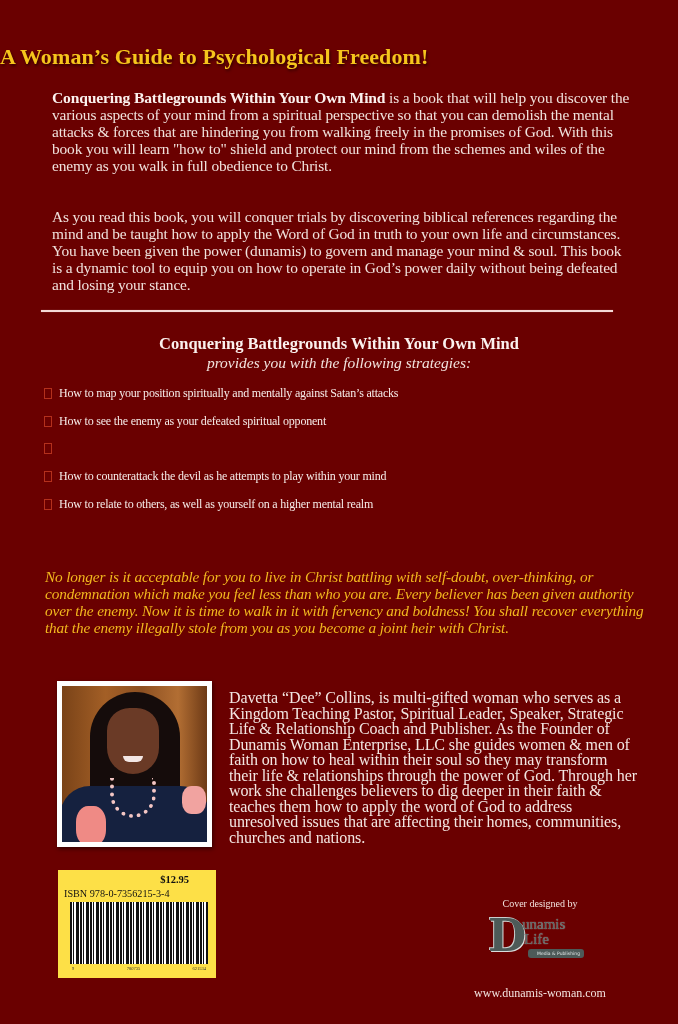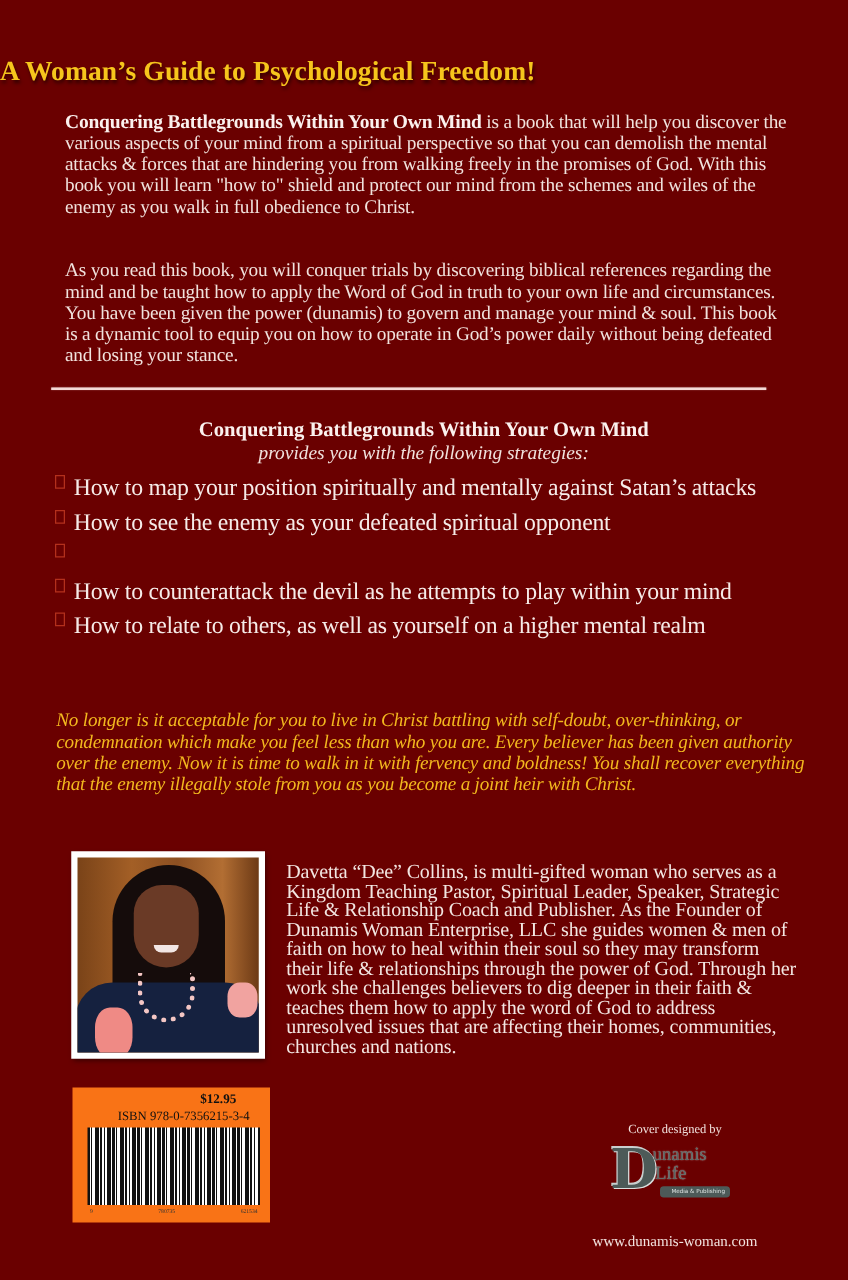--- a/index.html
+++ b/index.html
@@ -41,23 +41,23 @@
       left: 0; width: 678px; top: 334px; text-align: center;
       font-size: 16.5px; font-weight: bold; color: #fbf1ee;
     }
     .strat-sub {
       left: 0; width: 678px; top: 354px; text-align: center;
       font-size: 15.5px; font-style: italic; color: #f1e2dd;
     }
 
     .strat-list { left: 44px; top: 380px; width: 610px; }
     .strat-item {
-      display: flex; align-items: flex-start;
+      display: flex; align-items: center;
       height: 27.6px;
-      font-size: 19px; color: #f6ebe8;
+      font-size: 12px; color: #f6ebe8;
       letter-spacing: -0.2px;
     }
     .bullet {
       display: inline-block;
       width: 8px; height: 11px;
       border: 1px solid #b4301c;
       margin-right: 7px;
       flex: 0 0 auto;
     }
 
@@ -110,30 +110,30 @@
 
     .bio {
       left: 229px; top: 690px; width: 410px;
       font-size: 16px; line-height: 15.5px;
       color: #f3e6e2;
       letter-spacing: -0.1px;
     }
 
     .barcode-box {
       left: 58px; top: 870px; width: 158px; height: 108px;
-      background: #f97316;
+      background: #fde047;
       color: #111;
     }
     .price {
       position: absolute; right: 27px; top: 4px;
       font-size: 10.5px; font-weight: bold; color: #111;
     }
     .isbn {
-      position: absolute; left: 0; width: 100%; top: 18px; text-align: center;
-      font-size: 10.2px; color: #111; padding-left: 20px;
+      position: absolute; left: 0; width: 100%; top: 18px; 
+      font-size: 10.2px; color: #111; padding-left: 6px;
     }
     .bars {
       position: absolute; left: 12px; top: 32px; width: 138px; height: 62px;
       background: repeating-linear-gradient(90deg,
         #111 0px, #111 2px, #fff 2px, #fff 3px, #111 3px, #111 4px, #fff 4px, #fff 6px,
         #111 6px, #111 9px, #fff 9px, #fff 10px);
     }
     .bar-digits {
       position: absolute; left: 14px; top: 96px; width: 134px;
       display: flex; justify-content: space-between;

